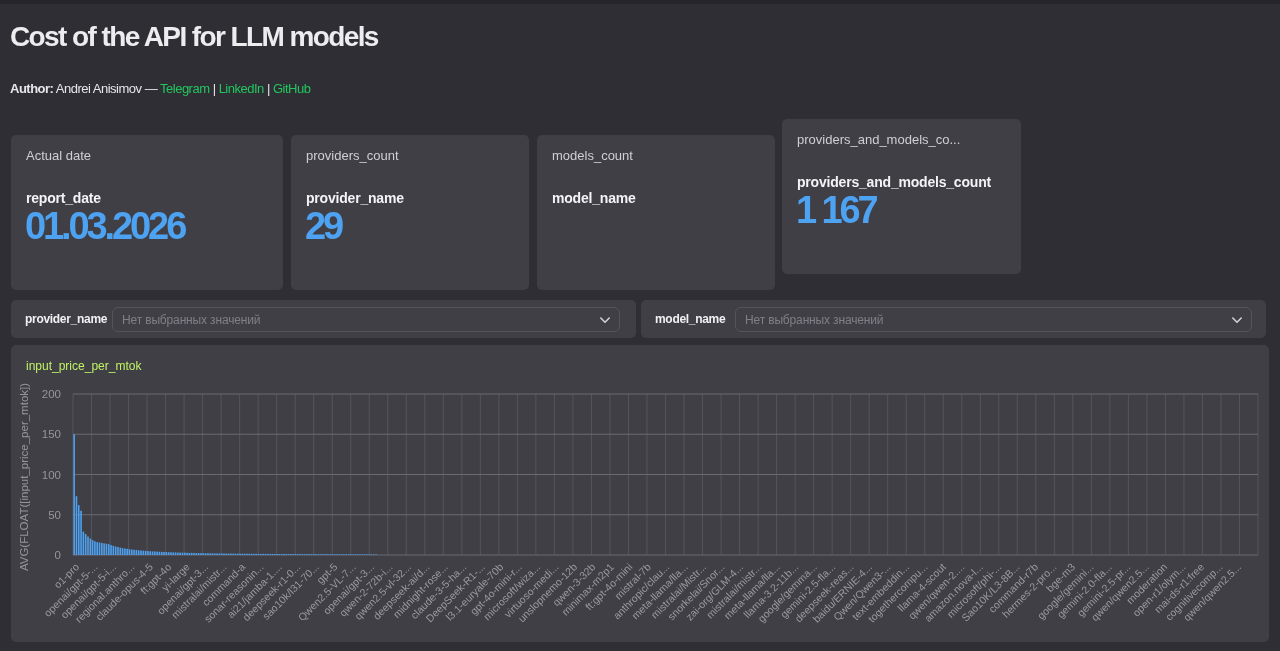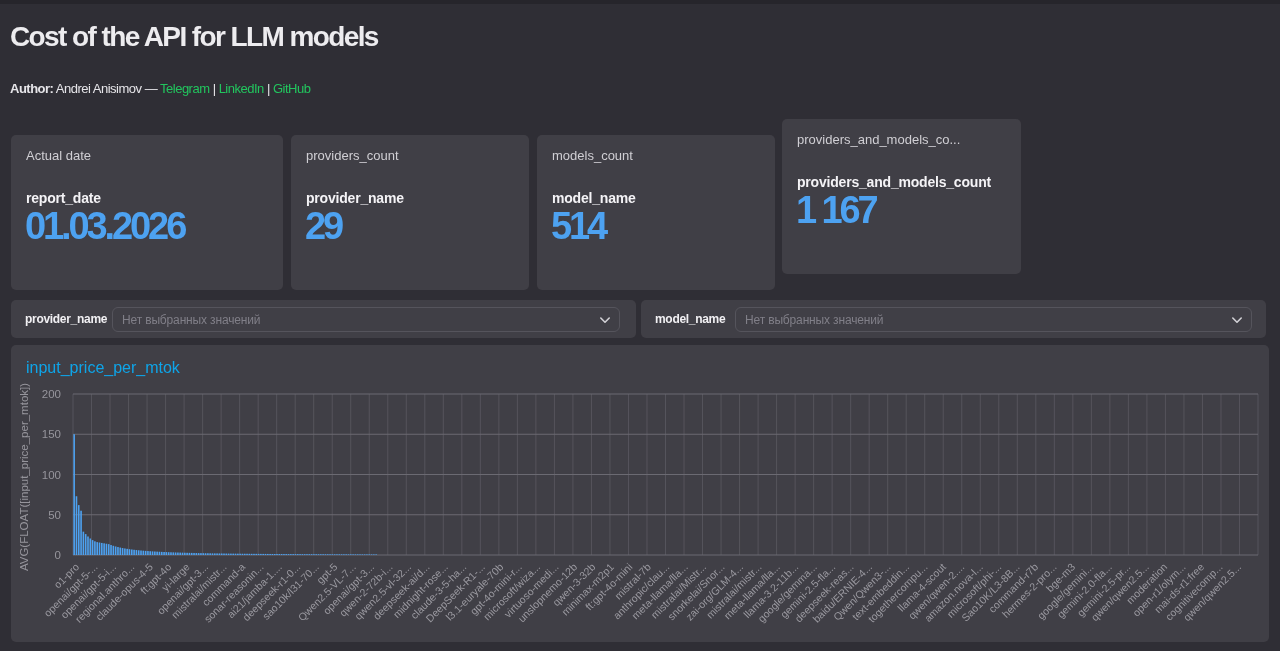--- a/index.html
+++ b/index.html
@@ -30,21 +30,20 @@
   <div class="card-val">01.03.2026</div>
 </div>
 <div class="panel" style="left:291px;top:135px;width:238px;height:155px;">
   <div class="card-label">providers_count</div>
   <div class="card-sub">provider_name</div>
   <div class="card-val">29</div>
 </div>
 <div class="panel" style="left:537px;top:135px;width:238px;height:155px;">
   <div class="card-label">models_count</div>
   <div class="card-sub">model_name</div>
-  <div class="card-val">514</div>
 </div>
 <div class="panel" style="left:782px;top:119px;width:239px;height:155px;">
   <div class="card-label">providers_and_models_co...</div>
   <div class="card-sub">providers_and_models_count</div>
   <div class="card-val">1&nbsp;167</div>
 </div>
 
 <div class="panel" style="left:11px;top:300px;width:625px;height:38px;">
   <div class="flt-label">provider_name</div>
   <div class="select" style="left:101px;width:508px;">
@@ -58,21 +57,21 @@
   <div class="flt-label">model_name</div>
   <div class="select" style="left:94px;width:517px;">
     <span class="ph">Нет выбранных значений</span>
     <span class="chev"><svg width="14" height="14" viewBox="0 0 14 14">
           <path d="M2.8 5 L7 9.2 L11.2 5" fill="none" stroke="#d2d1d6" stroke-width="1.6" stroke-linecap="round" stroke-linejoin="round"></path>
         </svg></span>
   </div>
 </div>
 
 <div class="panel" style="left:11px;top:345px;width:1258px;height:297px;">
-  <div class="abs" style="left:15px;top:14px;font-size:16px;color:#0ea5e9;">input_price_per_mtok</div>
+  <div class="abs" style="left:15px;top:14px;font-size:12px;color:#bef264;">input_price_per_mtok</div>
   <div class="abs" style="left:0;top:0;"><svg width="1258" height="297" viewBox="0 0 1258 297" font-family="Liberation Sans, sans-serif">
         <g stroke="#55545c" stroke-width="1">
           <line x1="62.00" y1="49.0" x2="62.00" y2="210.0"></line>
           <line x1="80.52" y1="49.0" x2="80.52" y2="210.0"></line>
           <line x1="99.03" y1="49.0" x2="99.03" y2="210.0"></line>
           <line x1="117.55" y1="49.0" x2="117.55" y2="210.0"></line>
           <line x1="136.06" y1="49.0" x2="136.06" y2="210.0"></line>
           <line x1="154.58" y1="49.0" x2="154.58" y2="210.0"></line>
           <line x1="173.09" y1="49.0" x2="173.09" y2="210.0"></line>
           <line x1="191.61" y1="49.0" x2="191.61" y2="210.0"></line>

